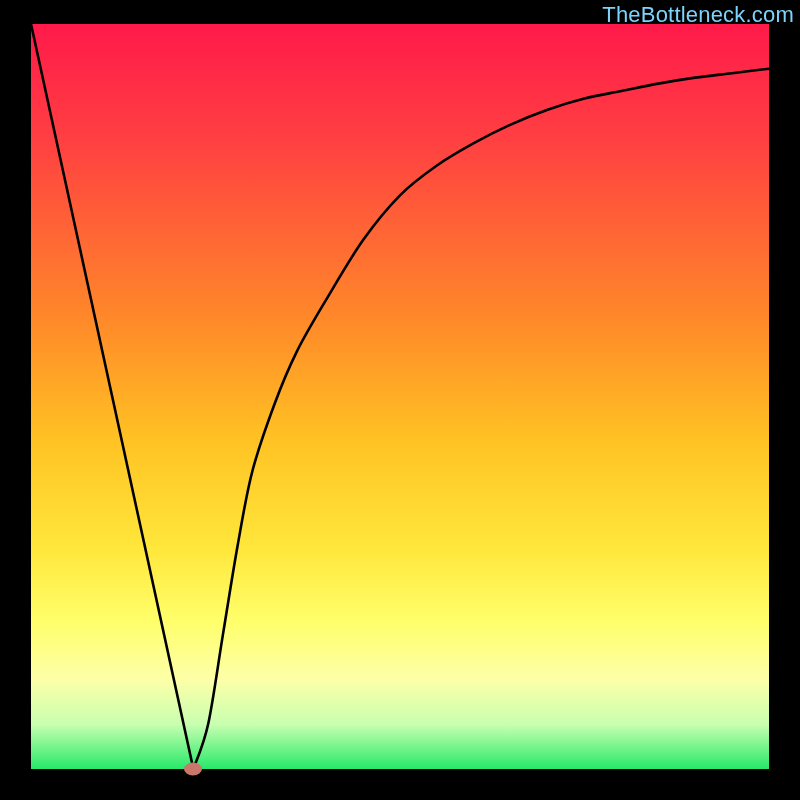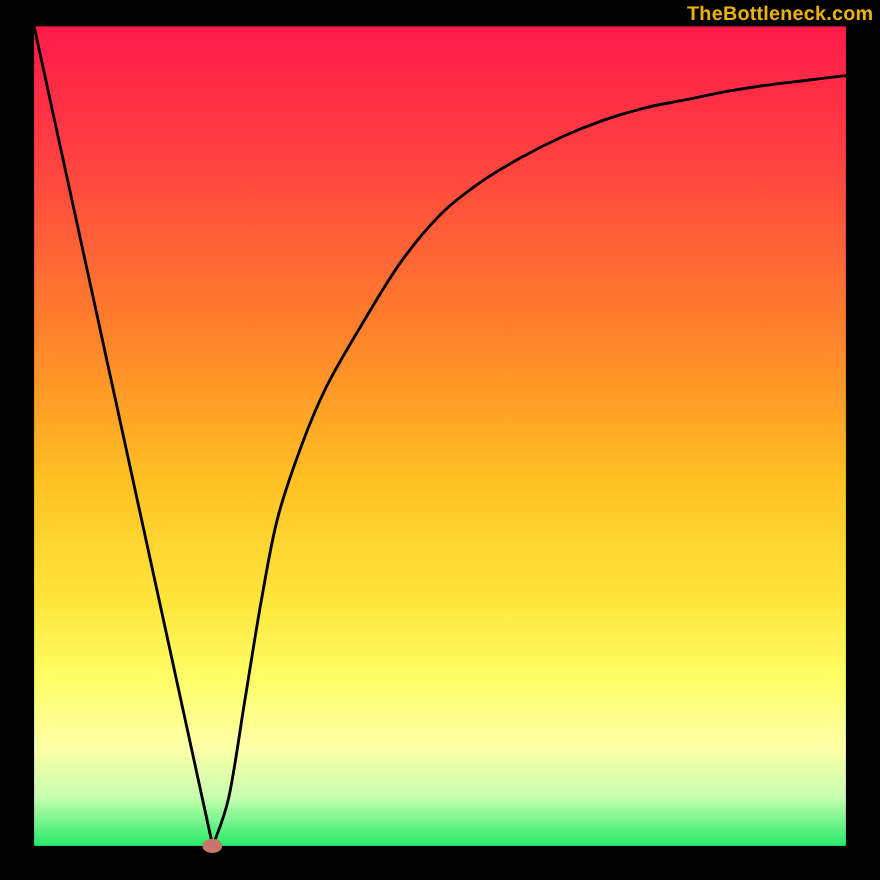--- a/index.html
+++ b/index.html
@@ -14,23 +14,23 @@
   .frame {
     position: relative;
     width: 800px;
     height: 800px;
     background: #000;
   }
   .watermark {
     position: absolute;
     top: 2px;
     right: 6px;
-    color: #eab308;
-    font-size: 18px;
-    font-weight: 700;
+    color: #7dd3fc;
+    font-size: 22px;
+    font-weight: 400;
     letter-spacing: 0.2px;
     z-index: 10;
   }
   .plot-area {
     position: absolute;
     left: 31px;
     top: 24px;
     width: 738px;
     height: 745px;
     

